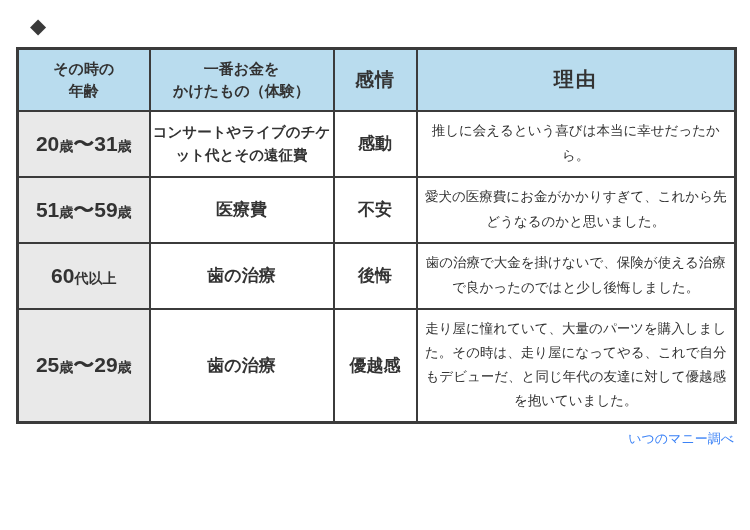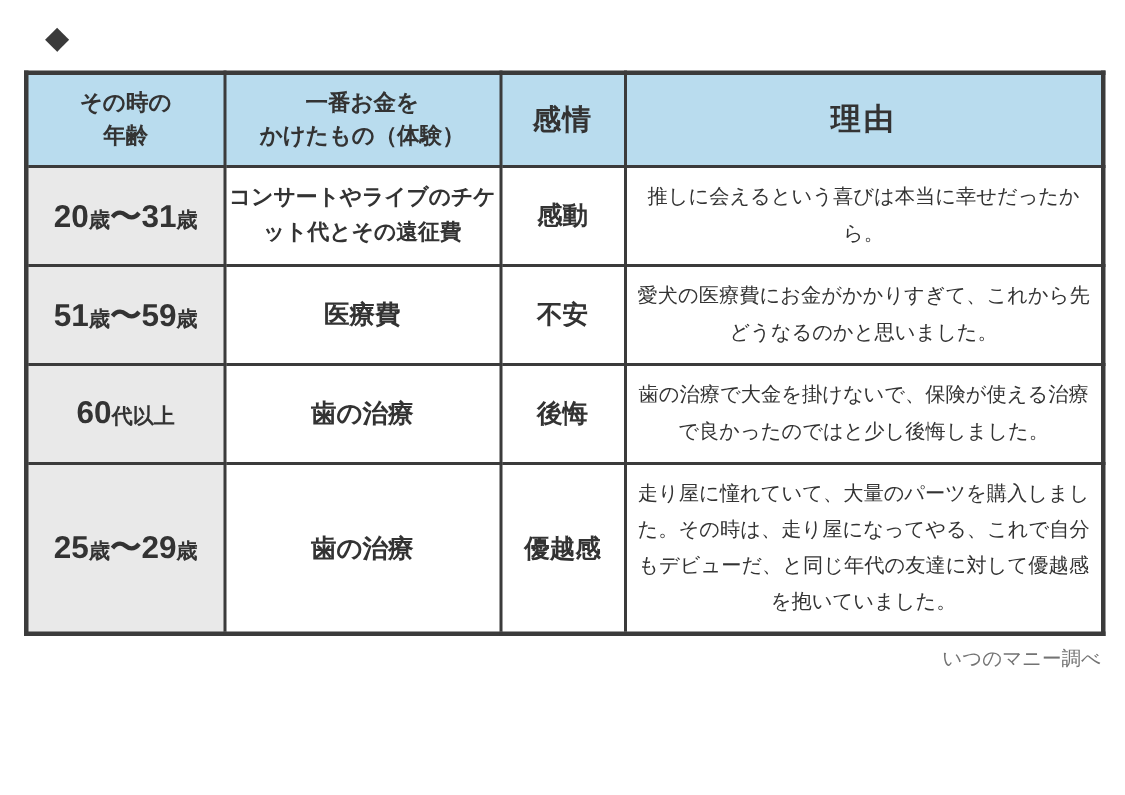--- a/index.html
+++ b/index.html
@@ -85,21 +85,21 @@
     font-size: 13.5px;
     line-height: 1.78;
     padding: 7px 12px;
     background: #ffffff;
     font-weight: normal;
   }
   .footer-note {
     width: 718px;
     text-align: right;
     font-size: 13px;
-    color: #737373;
+    color: #3b82f6;
     margin-top: 6px;
     padding-right: 2px;
     font-family: Liberation Serif, serif;
   }
 </style>
 </head>
 <body>
 
 <div class="page">
 

